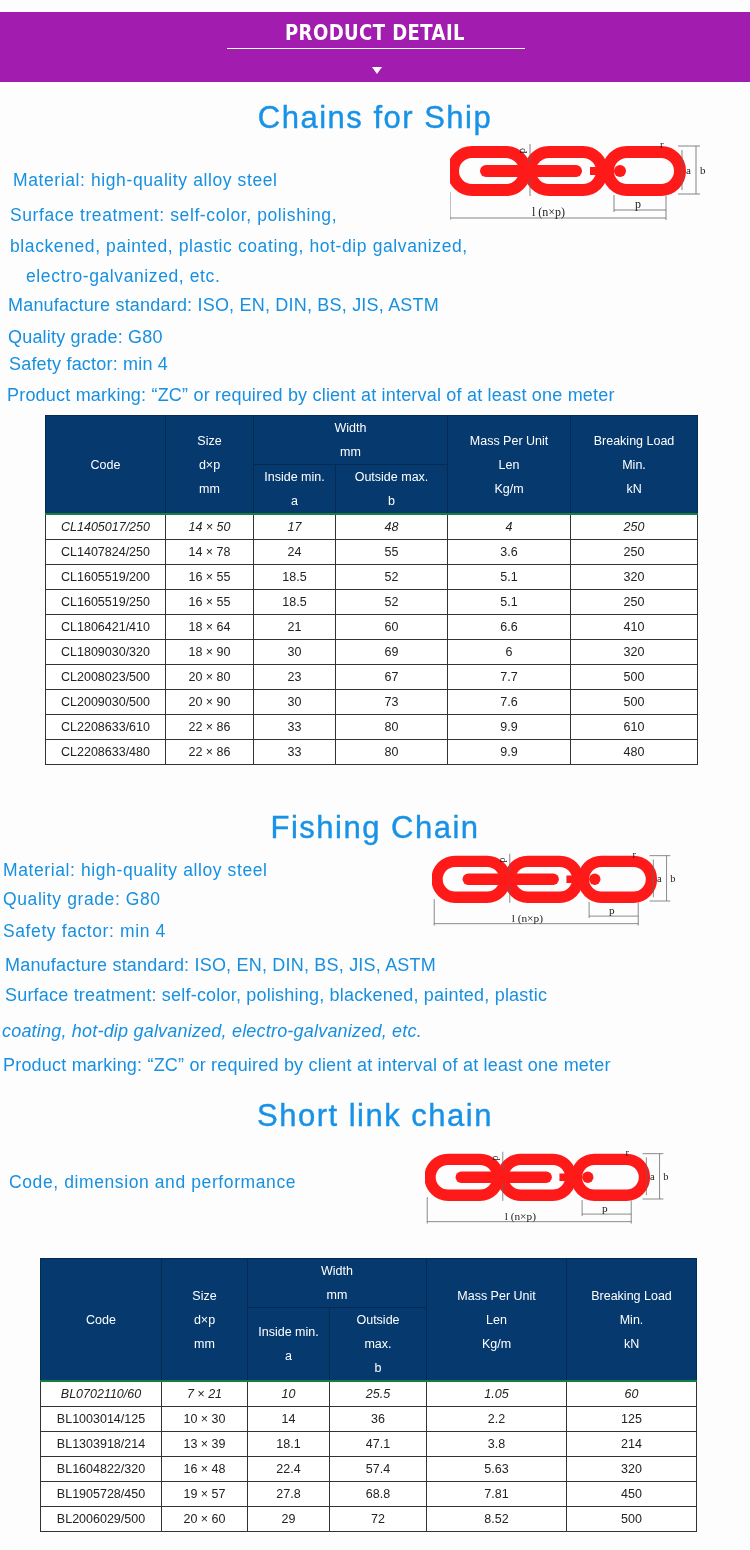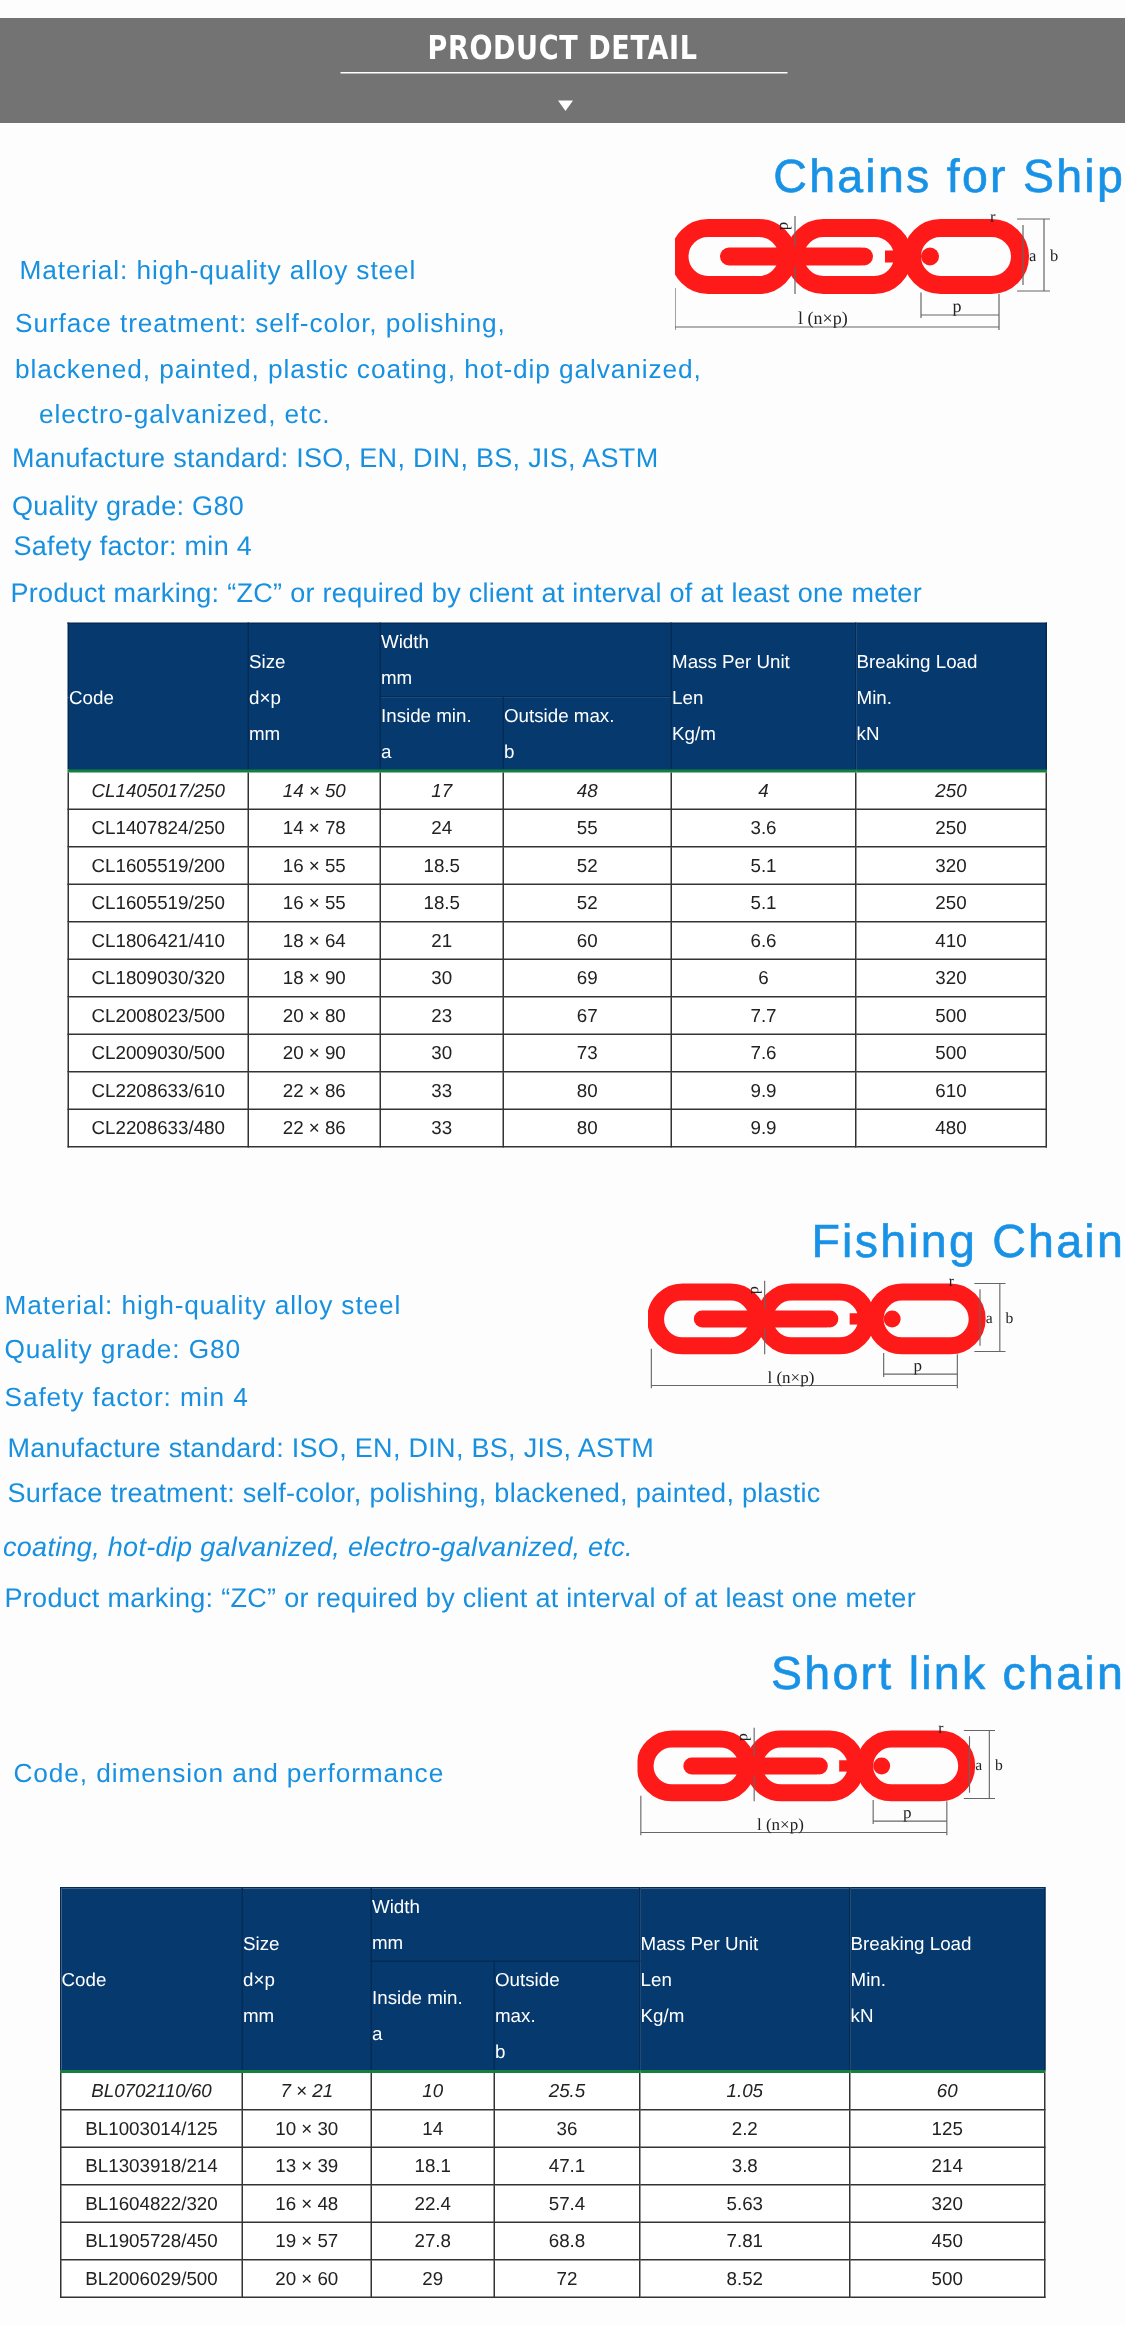--- a/index.html
+++ b/index.html
@@ -2,53 +2,53 @@
 <html><head>
 <meta charset="utf-8">
 <style>
   html, body { margin: 0; padding: 0; }
   body {
     width: 750px; height: 1550px; background: #fdfdfd; position: relative;
     font-family: "Liberation Sans", "DejaVu Sans", sans-serif; overflow: hidden;
   }
   .banner {
     position: absolute; left: 0; top: 12px; width: 750px; height: 70px;
-    background: #737373;
+    background: #a21caf;
   }
   .banner-title {
     position: absolute; left: 0; width: 750px; top: 8px; text-align: center;
     color: #ffffff; font-weight: bold; font-size: 22px; letter-spacing: 0.5px;
     font-family: "DejaVu Sans", sans-serif; transform: scaleX(0.82);
   }
   .banner-line {
     position: absolute; left: 227px; width: 298px; top: 36px; height: 1px; background: #ffffff;
   }
   .banner-arrow {
     position: absolute; left: 372px; top: 55px; width: 0; height: 0;
     border-left: 5px solid transparent; border-right: 5px solid transparent;
     border-top: 7px solid #ffffff;
   }
   .section-title {
-    position: absolute; left: 0; width: 750px; text-align: right;
+    position: absolute; left: 0; width: 750px; text-align: center;
     color: #1892e6; font-size: 31px; font-weight: normal; letter-spacing: 1.5px;
     -webkit-text-stroke: 0.4px #1892e6;
   }
   .spec {
     position: absolute; color: #1790e0; font-size: 17.5px; white-space: nowrap;
     letter-spacing: 0.6px;
   }
   .spec.tight { letter-spacing: 0.2px; font-size: 18px; }
   .diagram { position: absolute; }
   table.spec-table {
     position: absolute; border-collapse: collapse; table-layout: fixed;
     font-family: "Liberation Sans", "DejaVu Sans", sans-serif; font-size: 12.5px;
     color: #222;
   }
   table.spec-table th {
-    background: #063a6f; color: #ffffff; font-weight: normal; text-align: left;
+    background: #063a6f; color: #ffffff; font-weight: normal; text-align: center;
     border: 1px solid #032b55; line-height: 24px; padding: 0;
   }
   table.spec-table td {
     background: #ffffff; text-align: center; border: 1px solid #333; padding: 0;
     height: 24px; line-height: 24px;
   }
   table.spec-table tbody tr:first-child td { border-top: 2px solid #15803d; font-style: italic; }
 </style>
 </head>
 <body>

